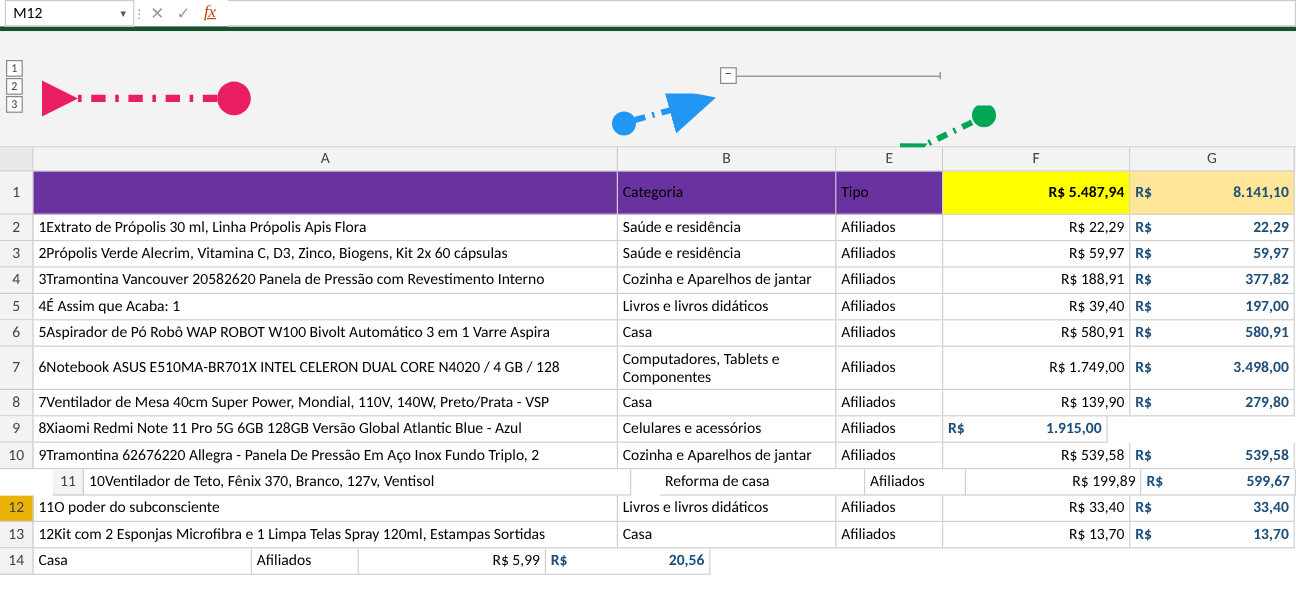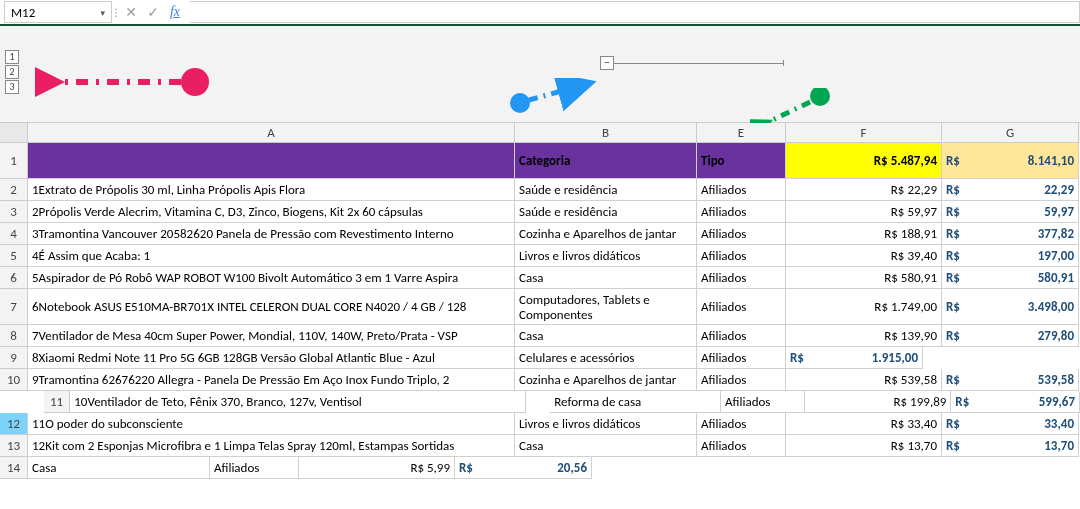--- a/index.html
+++ b/index.html
@@ -1,44 +1,44 @@
 <!DOCTYPE html>
 <html><head>
 <meta charset="utf-8">
 <style>
   * { box-sizing: border-box; margin: 0; padding: 0; }
   body { font-family: Calibri, Arial, sans-serif; font-size: 13px; background: #fff; overflow: hidden; width: 1080px; height: 509px; position: relative; }
 
   
-  .formula-bar { display: flex; align-items: center; height: 26px; border-bottom: 2px solid #14532d; background: #fff; padding-left: 4px; }
+  .formula-bar { display: flex; align-items: center; height: 26px; border-bottom: 4px solid #14532d; background: #fff; padding-left: 4px; }
   .name-box { width: 108px; height: 22px; border: 1px solid #ccc; background: #fff; display: flex; align-items: center; padding: 0 6px; font-size: 13px; }
   .name-box-arrow { margin-left: auto; font-size: 9px; color: #555; }
   .fb-sep { width: 6px; height: 22px; display: flex; align-items: center; justify-content: center; color: #888; font-size: 10px; padding: 0 4px; }
   .fb-btn { width: 22px; height: 22px; display: flex; align-items: center; justify-content: center; color: #999; font-size: 14px; }
-  .fb-btn.fx { font-style: italic; font-family: 'Times New Roman', serif; color: #3b82f6; text-decoration: underline; }
+  .fb-btn.fx { font-style: italic; font-family: 'Times New Roman', serif; color: #c2410c; text-decoration: underline; }
   .fb-input { flex: 1; height: 22px; border: 1px solid #ccc; border-left: none; background: #fff; margin-left: 4px; }
 
   
   .outline-area { position: absolute; left: 0; top: 26px; width: 1080px; height: 97px; background: #f3f3f3; border-bottom: 1px solid #ccc; }
   .outline-btns { position: absolute; left: 0; top: 24px; width: 24px; }
   .outline-btn { width: 14px; height: 14px; border: 1px solid #888; background: #fff; font-size: 10px; line-height: 12px; text-align: center; margin: 0 0 1px 5px; color: #444; }
   .outline-collapse { position: absolute; left: 600px; top: 30px; width: 14px; height: 14px; border: 1px solid #888; background: #fff; font-size: 12px; line-height: 10px; text-align: center; color: #444; }
   .outline-line { position: absolute; left: 614px; top: 37px; width: 170px; height: 1px; background: #888; }
   .outline-line-end { position: absolute; left: 783px; top: 34px; width: 1px; height: 6px; background: #888; }
 
   
   .grid { position: absolute; left: 0; top: 123px; width: 1080px; }
   .col-headers { display: flex; height: 20px; background: #f3f3f3; }
   .corner { width: 28px; border-right: 1px solid #ccc; border-bottom: 1px solid #ccc; background: #e8e8e8; }
   .col-h { border-right: 1px solid #ccc; border-bottom: 1px solid #ccc; text-align: center; line-height: 20px; color: #444; background: #f3f3f3; }
   .row { display: flex; }
   .row-h { width: 28px; border-right: 1px solid #ccc; border-bottom: 1px solid #ccc; text-align: center; color: #444; background: #f3f3f3; display: flex; align-items: center; justify-content: center; }
-  .row-h.sel { background: #7dd3fc; }
+  .row-h.sel { background: #eab308; }
   .cell { border-right: 1px solid #d0d0d0; border-bottom: 1px solid #d0d0d0; padding: 2px 4px; overflow: hidden; white-space: nowrap; display: flex; align-items: center; }
-  .cell.hdr { background: #6a329f; color: #000; font-weight: bold; }
+  .cell.hdr { background: #6a329f; color: #000; font-weight: normal; }
   .cell.hdr-f { background: #ffff00; color: #000; font-weight: bold; justify-content: flex-end; }
   .cell.hdr-g { background: #ffe699; color: #000; font-weight: bold; }
   .cell.num { justify-content: flex-end; }
   .cell.g { color: #1f4e78; font-weight: bold; }
   .cell.g .cur { margin-right: auto; }
 
   .cA { width: 487px; }
   .cB { width: 182px; }
   .cE { width: 89px; }
   .cF { width: 156px; }

